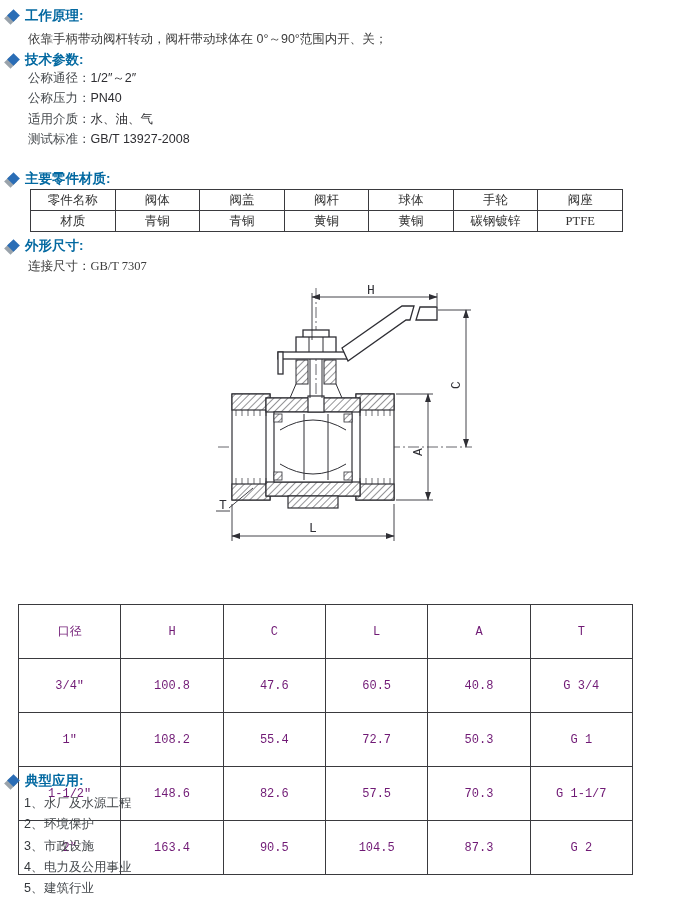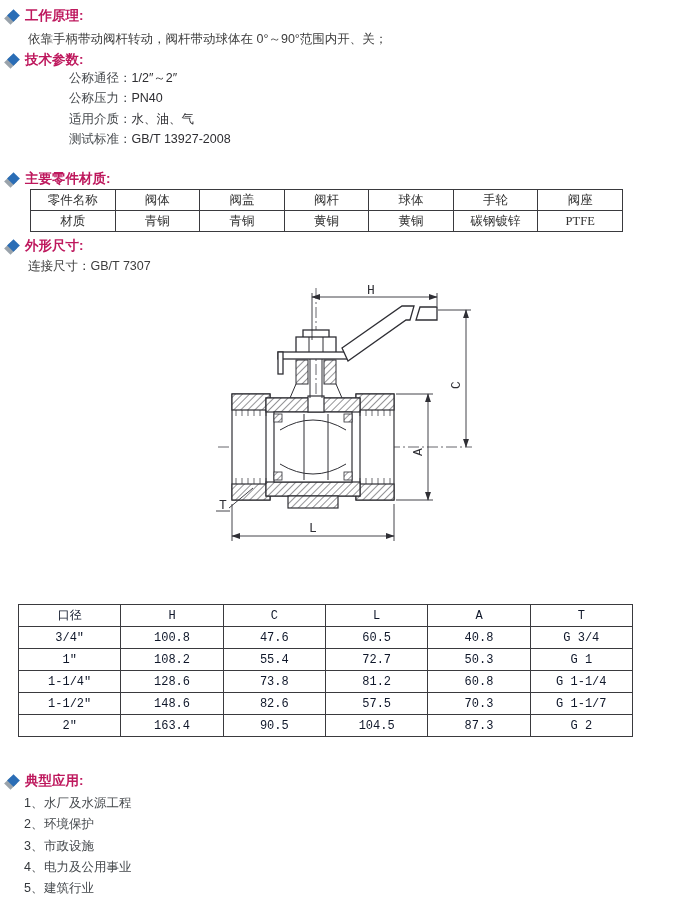--- a/index.html
+++ b/index.html
@@ -4,40 +4,40 @@
 <style>
   html,body{margin:0;padding:0;background:#fff;}
   .page{position:relative;width:685px;height:906px;background:#fff;overflow:hidden;
         font-family:"Liberation Sans",sans-serif;color:#3a3a3a;}
   .abs{position:absolute;}
   
   .sec-head{position:absolute;left:0;height:18px;}
   .diamond{position:absolute;left:5px;top:2px;width:16px;height:16px;display:inline-block;}
   .d-sh{position:absolute;left:1px;top:5px;width:9px;height:9px;background:#9aa3ab;transform:rotate(45deg);}
   .d-f{position:absolute;left:4px;top:2px;width:9px;height:9px;background:#2a6db6;transform:rotate(45deg);}
-  .h-txt{position:absolute;left:25px;top:0;font-size:13.5px;font-weight:bold;color:#be185d;white-space:nowrap;}
+  .h-txt{position:absolute;left:25px;top:0;font-size:13.5px;font-weight:bold;color:#0369a1;white-space:nowrap;}
   .body-txt{position:absolute;font-size:12.5px;color:#3d3d3d;white-space:nowrap;}
   
   .param{height:20.4px;line-height:20.4px;font-size:12.5px;white-space:nowrap;}
   .p-label{color:#44484c;}
   .p-value{color:#2e2e32;}
   
   table{border-collapse:collapse;table-layout:fixed;}
   .mat-table{position:absolute;left:30px;top:189px;width:593px;}
   .mat-table td{border:1px solid #3a3a3e;height:20px;text-align:center;
       font-size:12.5px;color:#333;font-family:"Liberation Serif",serif;padding:0;}
   .dim-table{position:absolute;left:18px;top:604px;width:615px;}
   .dim-table th,.dim-table td{border:1px solid #3a3a3e;height:21px;text-align:center;
-      font-size:12px;font-weight:normal;color:#0f172a;
-      font-family:"Liberation Mono","Liberation Serif",monospace;padding:0;}
+      font-size:12px;font-weight:normal;color:#701a75;
+      font-family:"Liberation Mono","Liberation Serif",monospace;padding:16px;}
   
   .app-item{height:21.3px;line-height:21.3px;font-size:12.5px;white-space:nowrap;}
   .app-num{display:inline-block;width:20px;color:#34383c;}
   .app-txt{color:#44484c;}
-  .note-mono{font-family:Liberation Sans, sans-serif;}
+  .note-mono{font-family:Liberation Serif, serif;}
   svg text{font-family:"Liberation Mono",monospace;font-size:13px;fill:#2f2f35;}
 </style>
 </head>
 <body>
 
 <div class="page">
 
   <div class="sec-head" style="top:7px;">
     <span class="diamond">
         <span class="d-sh"></span>
@@ -47,21 +47,21 @@
   </div>
   <div class="body-txt" style="left:28px;top:31px;">依靠手柄带动阀杆转动，阀杆带动球体在 0°～90°范围内开、关；</div>
 
   <div class="sec-head" style="top:51px;">
     <span class="diamond">
         <span class="d-sh"></span>
         <span class="d-f"></span>
       </span>
     <span class="h-txt">技术参数:</span>
   </div>
-  <div class="abs" id="params-list" style="left:28px;top:68px;margin-left:41px;">
+  <div class="abs" id="params-list" style="left:28px;top:68px;">
       <div class="param"><span class="p-label">公称通径：</span><span class="p-value">1/2″～2″</span></div>
       <div class="param"><span class="p-label">公称压力：</span><span class="p-value">PN40</span></div>
       <div class="param"><span class="p-label">适用介质：</span><span class="p-value">水、油、气</span></div>
       <div class="param"><span class="p-label">测试标准：</span><span class="p-value">GB/T 13927-2008</span></div>
     </div>
 
   <div class="sec-head" style="top:170px;">
     <span class="diamond">
         <span class="d-sh"></span>
         <span class="d-f"></span>
@@ -241,28 +241,20 @@
         </tr>
         <tr>
           <td>1″</td>
           <td>108.2</td>
           <td>55.4</td>
           <td>72.7</td>
           <td>50.3</td>
           <td>G 1</td>
         </tr>
         <tr>
-          <td>1-1/4″</td>
-          <td>128.6</td>
-          <td>73.8</td>
-          <td>81.2</td>
-          <td>60.8</td>
-          <td>G 1-1/4</td>
-        </tr>
-        <tr>
           <td>1-1/2″</td>
           <td>148.6</td>
           <td>82.6</td>
           <td>57.5</td>
           <td>70.3</td>
           <td>G 1-1/7</td>
         </tr>
         <tr>
           <td>2″</td>
           <td>163.4</td>

